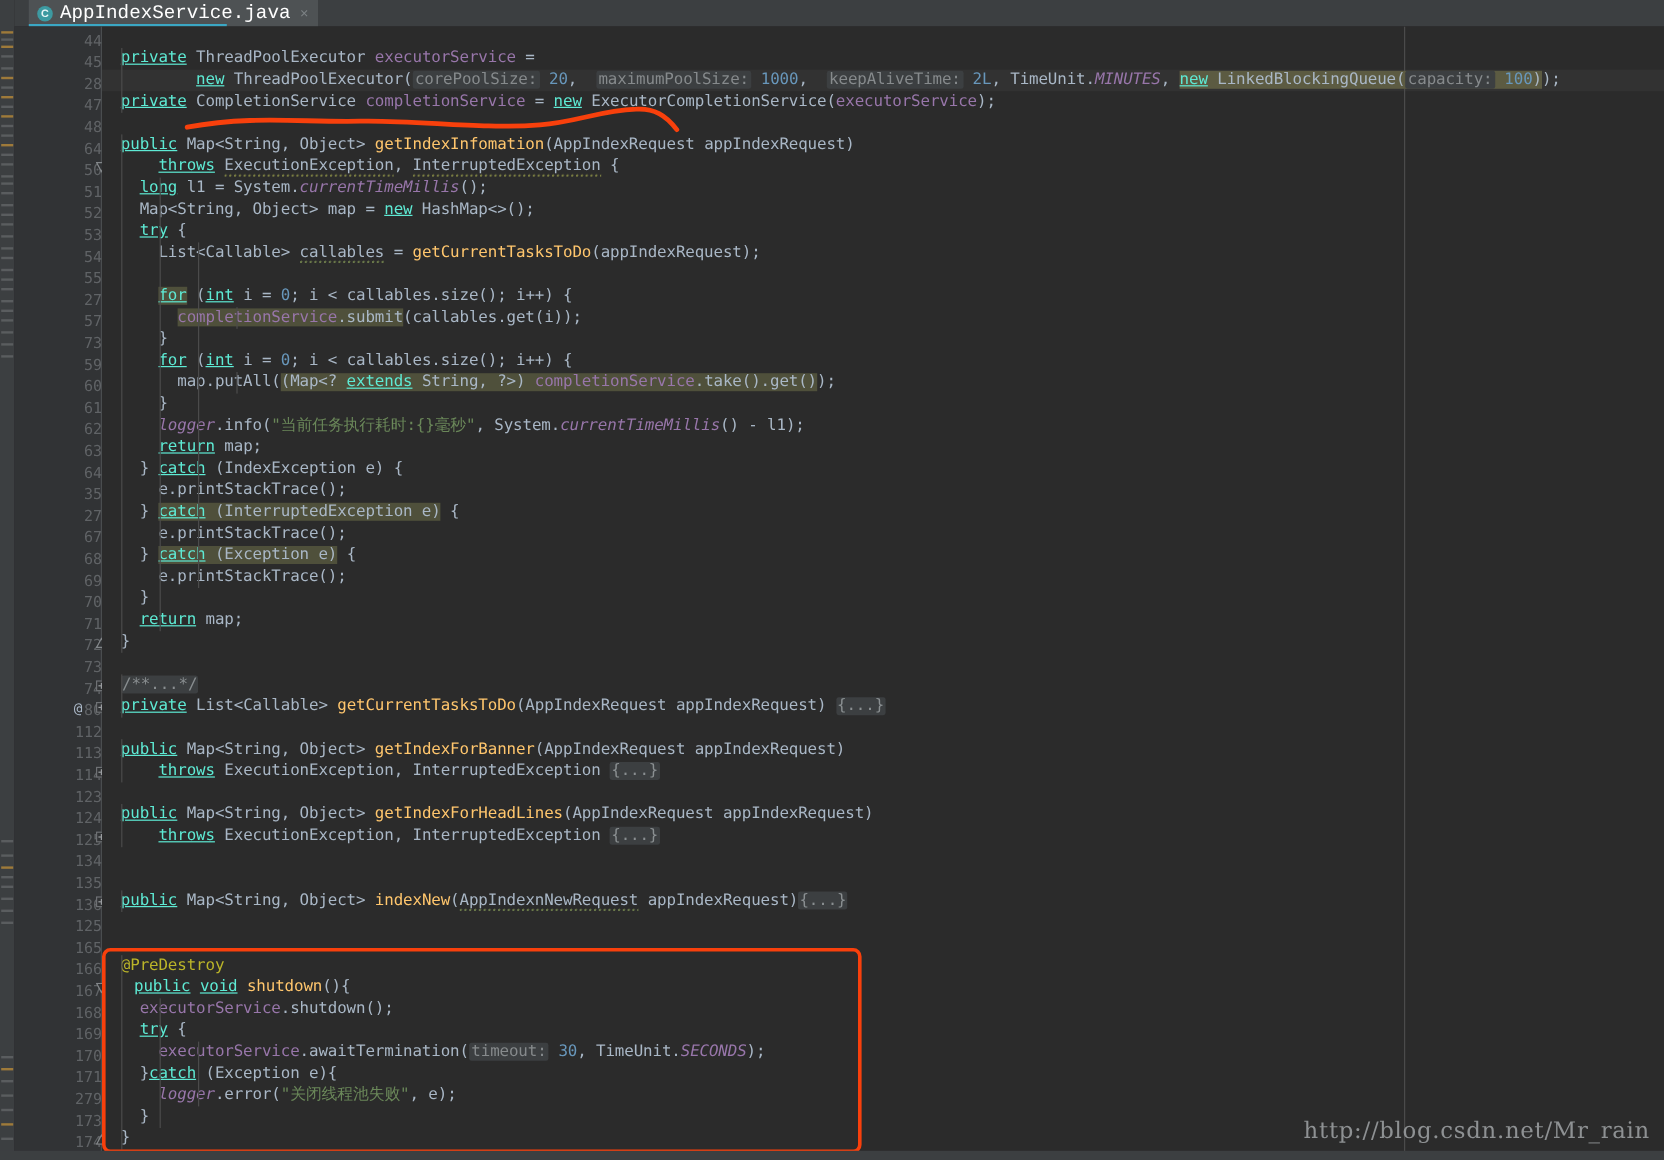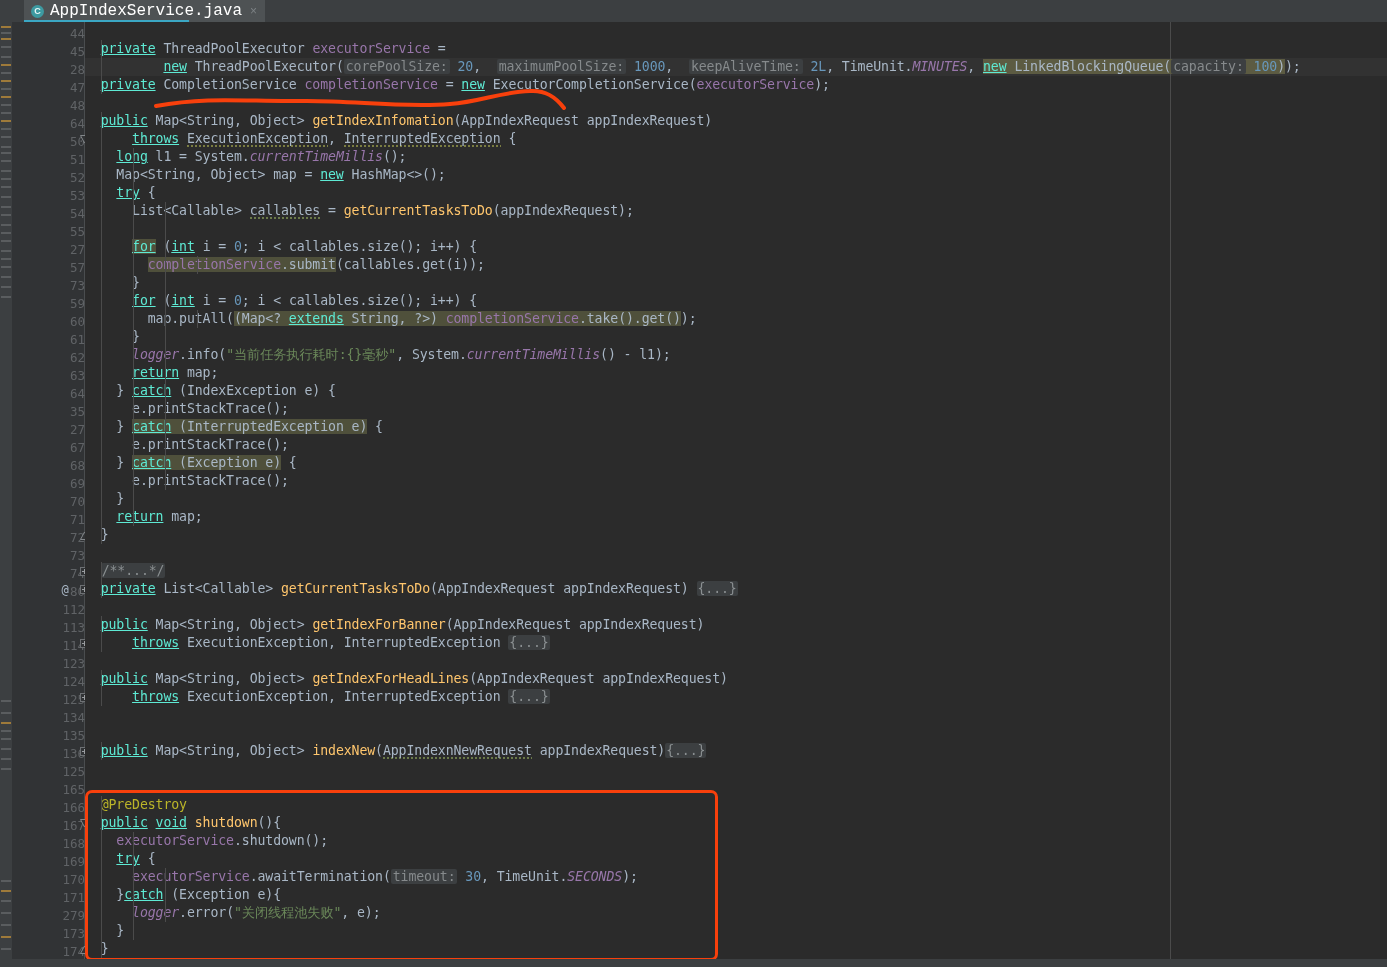--- a/index.html
+++ b/index.html
@@ -283,21 +283,21 @@
         <div class="codeline" style="top: 612px;">      <span class="kw">throws</span> ExecutionException, InterruptedException <span class="fold">{...}</span></div>
         <div class="codeline" style="top: 630px;"></div>
         <div class="codeline" style="top: 648px;">  <span class="kw">public</span> Map&lt;String, Object&gt; <span class="mth">getIndexForHeadLines</span>(AppIndexRequest appIndexRequest)</div>
         <div class="codeline" style="top: 666px;">      <span class="kw">throws</span> ExecutionException, InterruptedException <span class="fold">{...}</span></div>
         <div class="codeline" style="top: 684px;"></div>
         <div class="codeline" style="top: 702px;"></div>
         <div class="codeline" style="top: 720px;">  <span class="kw">public</span> Map&lt;String, Object&gt; <span class="mth">indexNew</span>(<span class="wavyg">AppIndexnNewRequest</span> appIndexRequest)<span class="fold">{...}</span></div>
         <div class="codeline" style="top: 738px;"></div>
         <div class="codeline" style="top: 756px;"></div>
         <div class="codeline" style="top: 774px;">  <span class="ann">@PreDestroy</span></div>
-        <div class="codeline" style="top: 792px;">  <span class="kw">public</span> <span class="kw">void</span> <span class="mth">shutdown</span>(){</div>
+        <div class="codeline" style="top: 792px; margin-left: 11px;">  <span class="kw">public</span> <span class="kw">void</span> <span class="mth">shutdown</span>(){</div>
         <div class="codeline" style="top: 810px;">    <span class="fld">executorService</span>.shutdown();</div>
         <div class="codeline" style="top: 828px;">    <span class="kw">try</span> {</div>
         <div class="codeline" style="top: 846px;">      <span class="fld">executorService</span>.awaitTermination(<span class="pname">timeout:</span> <span class="num">30</span>, TimeUnit.<span class="stat">SECONDS</span>);</div>
         <div class="codeline" style="top: 864px;">    }<span class="kw">catch</span> (Exception e){</div>
         <div class="codeline" style="top: 882px;">      <span class="stat">logger</span>.error(<span class="str">"关闭线程池失败"</span>, e);</div>
         <div class="codeline" style="top: 900px;">    }</div>
         <div class="codeline" style="top: 918px;">  }</div>
         <div class="indentguide" style="left: 16px; top: 18px; height: 54px;"></div>
         <div class="indentguide" style="left: 16px; top: 90px; height: 432px;"></div>
         <div class="indentguide" style="left: 16px; top: 540px; height: 36px;"></div>
@@ -313,14 +313,15 @@
         <div class="indentguide" style="left: 112px; top: 288px; height: 18px;"></div>
       </div>
   </div>
 
   <svg class="redsquiggle" width="420" height="40" style="left:150px;top:82px;">
     <path d="M6,24 C60,14 100,20 150,19 C200,18 250,26 300,22 C330,20 350,10 380,9 C395,8 405,14 414,26" fill="none" stroke="#f8400c" stroke-width="4" stroke-linecap="round"></path>
   </svg>
 
   <div class="redbox" style="left:85px;top:790px;width:627px;height:165px;"></div>
 
+  <div class="watermark">http://blog.csdn.net/Mr_rain</div>
   <div class="statusbar"></div>
 </div>
 
 </body></html>

